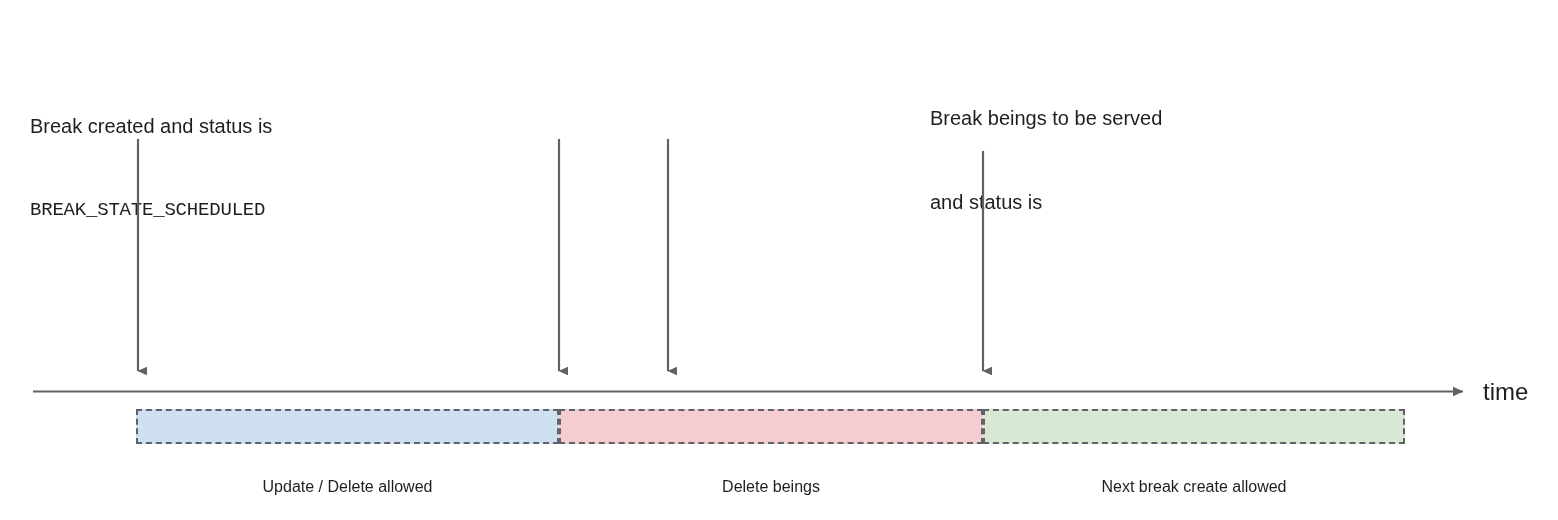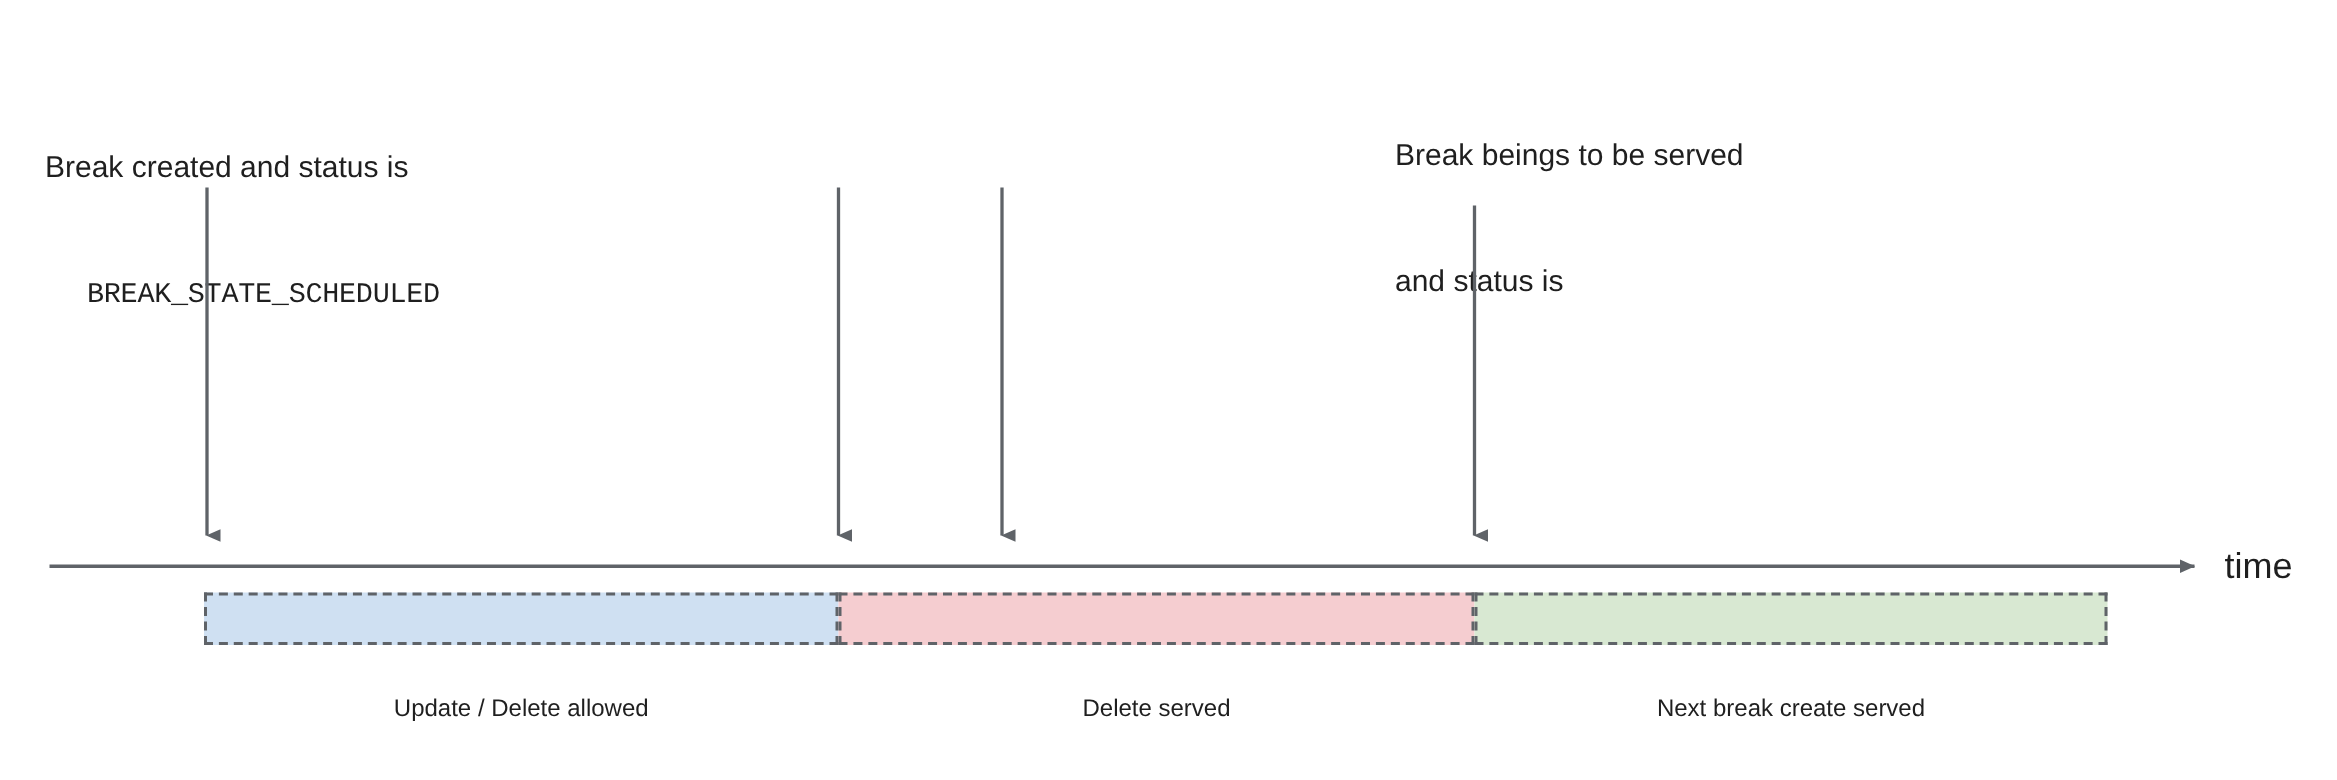--- a/index.html
+++ b/index.html
@@ -11,39 +11,38 @@
     width: 1558px;
     height: 520px;
     position: relative;
     overflow: hidden;
     font-family: "Liberation Sans", sans-serif;
     color: #202124;
   }
 
   #diagram {
     position: absolute;
-    left: 0; top: 0;
+    left: 0; top: 14px;
     width: 1558px;
     height: 496px;
   }
 
   
   .annotation {
     position: absolute;
     font-family: "Liberation Sans", sans-serif;
     font-size: 20px;
     line-height: 28px;
     color: #1f1f1f;
     white-space: pre;
   }
   .annotation .mono {
     font-family: "Liberation Mono", monospace;
     font-size: 19px;
     letter-spacing: -0.2px;
-    margin-left: 28px;
   }
   .annotation .ln { display: block; }
 
   #ann-0 { left: 30px;  top: 42px; }
   #ann-1 { left: 353px; top: 42px; }
   #ann-2 { left: 671px; top: 42px; }
   #ann-3 { left: 930px; top: 34px; }
 
   
   .vtick { position: absolute; }
@@ -127,16 +126,16 @@
     <line x1="33" y1="377.5" x2="1463" y2="377.5" stroke="#5f6368" stroke-width="2.2" marker-end="url(#arrowright)"></line>
   </svg>
 
   <div id="time-label">time</div>
 
   <div class="phase-bar" id="bar-0"></div>
   <div class="phase-bar" id="bar-1"></div>
   <div class="phase-bar" id="bar-2"></div>
 
   <div class="caption" id="cap-0">Update / Delete allowed</div>
-  <div class="caption" id="cap-1">Delete served</div>
-  <div class="caption" id="cap-2">Next break create served</div>
+  <div class="caption" id="cap-1">Delete beings</div>
+  <div class="caption" id="cap-2">Next break create allowed</div>
 
 </div>
 
 </body></html>

